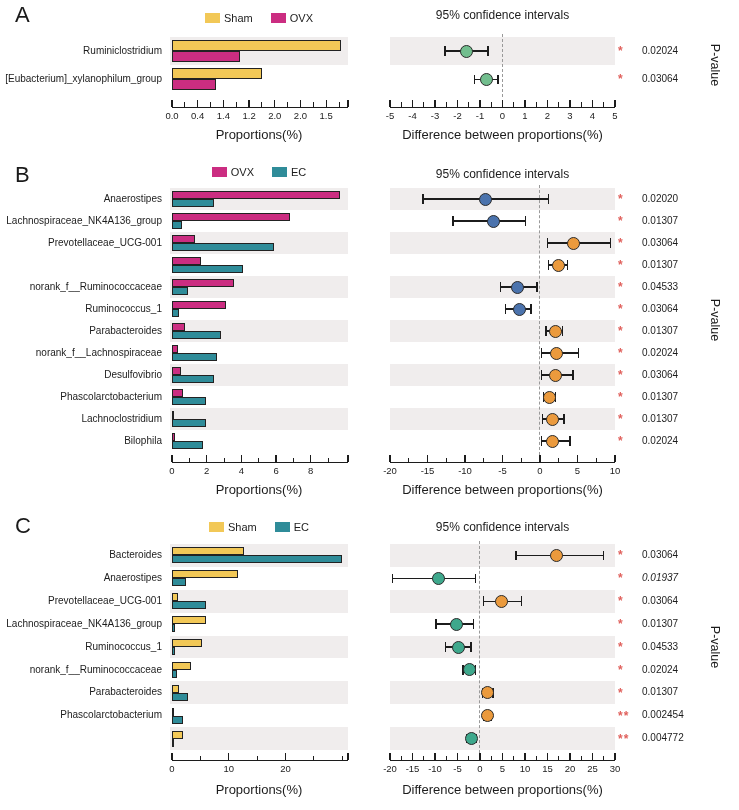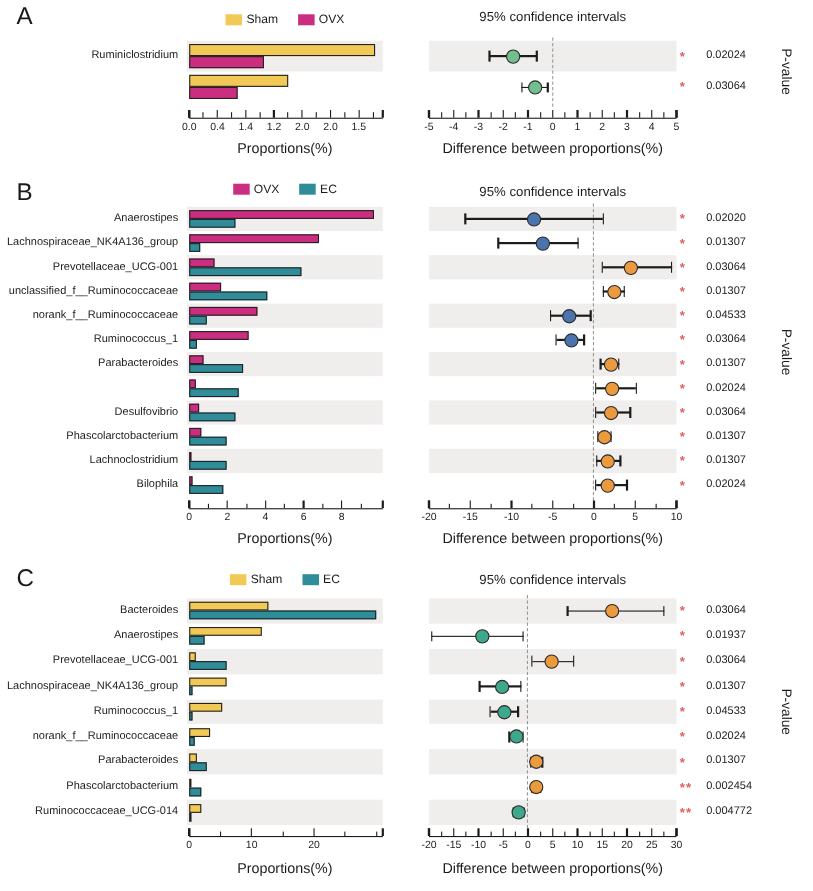--- a/index.html
+++ b/index.html
@@ -29,20 +29,21 @@
     <div class="letter" style="top: 2px;">A</div>
     <div class="legend" style="top: 12px;">
       <span class="sw" style="background: rgb(242, 200, 87);"></span>
       <span class="lg-label">Sham</span>
       <span class="sw sw2" style="background: rgb(203, 45, 129);"></span>
       <span class="lg-label">OVX</span>
     </div>
     <div class="ci-title" style="top: 8px;">95% confidence intervals</div>
     <div class="labels-col">
         <div style="position: absolute; right: 4px; top: 37px; height: 28.3px; line-height: 28.3px; white-space: nowrap; text-align: right;">Ruminiclostridium</div>
+        <div style="position: absolute; right: 4px; top: 65.3px; height: 28.3px; line-height: 28.3px; white-space: nowrap; text-align: right;">[Eubacterium]_xylanophilum_group</div>
       </div>
     <div class="bars-plot" style="left: 170px; width: 178px;">
         <div style="position: absolute; left: 0px; top: 37px; width: 100%; height: 28.3px; background: rgb(240, 237, 237);"></div>
         <div style="position: absolute; left: 2px; top: 40.15px; width: 168.934px; height: 11px; background: rgb(242, 200, 87); border: 1px solid rgb(34, 34, 34); box-sizing: border-box;"></div>
         <div style="position: absolute; left: 2px; top: 51.15px; width: 68.0876px; height: 11px; background: rgb(203, 45, 129); border: 1px solid rgb(34, 34, 34); box-sizing: border-box;"></div>
         <div style="position: absolute; left: 2px; top: 68.45px; width: 89.927px; height: 11px; background: rgb(242, 200, 87); border: 1px solid rgb(34, 34, 34); box-sizing: border-box;"></div>
         <div style="position: absolute; left: 2px; top: 79.45px; width: 43.6788px; height: 11px; background: rgb(203, 45, 129); border: 1px solid rgb(34, 34, 34); box-sizing: border-box;"></div>
         <div style="position: absolute; left: 2px; top: 106.6px; width: 176px; height: 1.3px; background: rgb(28, 28, 28);"></div>
         <div style="position: absolute; left: 1.4px; top: 99.6px; width: 1.2px; height: 7px; background: rgb(28, 28, 28);"></div>
         <div style="position: absolute; left: 177.4px; top: 99.6px; width: 1.2px; height: 7px; background: rgb(28, 28, 28);"></div>
@@ -130,24 +131,24 @@
       <span class="sw" style="background: rgb(203, 45, 129);"></span>
       <span class="lg-label">OVX</span>
       <span class="sw sw2" style="background: rgb(47, 140, 153);"></span>
       <span class="lg-label">EC</span>
     </div>
     <div class="ci-title" style="top: 7px;">95% confidence intervals</div>
     <div class="labels-col">
         <div style="position: absolute; right: 4px; top: 28px; height: 22px; line-height: 22px; white-space: nowrap; text-align: right;">Anaerostipes</div>
         <div style="position: absolute; right: 4px; top: 50px; height: 22px; line-height: 22px; white-space: nowrap; text-align: right;">Lachnospiraceae_NK4A136_group</div>
         <div style="position: absolute; right: 4px; top: 72px; height: 22px; line-height: 22px; white-space: nowrap; text-align: right;">Prevotellaceae_UCG-001</div>
-        <div style="position: absolute; right: 4px; top: 94px; height: 22px; line-height: 22px; white-space: nowrap; text-align: right;">unclassified_f__Ruminococcaceae</div>
         <div style="position: absolute; right: 4px; top: 116px; height: 22px; line-height: 22px; white-space: nowrap; text-align: right;">norank_f__Ruminococcaceae</div>
         <div style="position: absolute; right: 4px; top: 138px; height: 22px; line-height: 22px; white-space: nowrap; text-align: right;">Ruminococcus_1</div>
         <div style="position: absolute; right: 4px; top: 160px; height: 22px; line-height: 22px; white-space: nowrap; text-align: right;">Parabacteroides</div>
+        <div style="position: absolute; right: 4px; top: 182px; height: 22px; line-height: 22px; white-space: nowrap; text-align: right;">norank_f__Lachnospiraceae</div>
         <div style="position: absolute; right: 4px; top: 204px; height: 22px; line-height: 22px; white-space: nowrap; text-align: right;">Desulfovibrio</div>
         <div style="position: absolute; right: 4px; top: 226px; height: 22px; line-height: 22px; white-space: nowrap; text-align: right;">Phascolarctobacterium</div>
         <div style="position: absolute; right: 4px; top: 248px; height: 22px; line-height: 22px; white-space: nowrap; text-align: right;">Lachnoclostridium</div>
         <div style="position: absolute; right: 4px; top: 270px; height: 22px; line-height: 22px; white-space: nowrap; text-align: right;">Bilophila</div>
       </div>
     <div class="bars-plot" style="left: 170px; width: 178px;">
         <div style="position: absolute; left: 0px; top: 28px; width: 100%; height: 22px; background: rgb(240, 237, 237);"></div>
         <div style="position: absolute; left: 2px; top: 31px; width: 168.197px; height: 8px; background: rgb(203, 45, 129); border: 1px solid rgb(34, 34, 34); box-sizing: border-box;"></div>
         <div style="position: absolute; left: 2px; top: 39px; width: 41.6158px; height: 8px; background: rgb(47, 140, 153); border: 1px solid rgb(34, 34, 34); box-sizing: border-box;"></div>
         <div style="position: absolute; left: 2px; top: 53px; width: 117.911px; height: 8px; background: rgb(203, 45, 129); border: 1px solid rgb(34, 34, 34); box-sizing: border-box;"></div>
@@ -316,21 +317,20 @@
     <div class="ci-title" style="top: 15px;">95% confidence intervals</div>
     <div class="labels-col">
         <div style="position: absolute; right: 4px; top: 39px; height: 22.9px; line-height: 22.9px; white-space: nowrap; text-align: right;">Bacteroides</div>
         <div style="position: absolute; right: 4px; top: 61.9px; height: 22.9px; line-height: 22.9px; white-space: nowrap; text-align: right;">Anaerostipes</div>
         <div style="position: absolute; right: 4px; top: 84.8px; height: 22.9px; line-height: 22.9px; white-space: nowrap; text-align: right;">Prevotellaceae_UCG-001</div>
         <div style="position: absolute; right: 4px; top: 107.7px; height: 22.9px; line-height: 22.9px; white-space: nowrap; text-align: right;">Lachnospiraceae_NK4A136_group</div>
         <div style="position: absolute; right: 4px; top: 130.6px; height: 22.9px; line-height: 22.9px; white-space: nowrap; text-align: right;">Ruminococcus_1</div>
         <div style="position: absolute; right: 4px; top: 153.5px; height: 22.9px; line-height: 22.9px; white-space: nowrap; text-align: right;">norank_f__Ruminococcaceae</div>
         <div style="position: absolute; right: 4px; top: 176.4px; height: 22.9px; line-height: 22.9px; white-space: nowrap; text-align: right;">Parabacteroides</div>
         <div style="position: absolute; right: 4px; top: 199.3px; height: 22.9px; line-height: 22.9px; white-space: nowrap; text-align: right;">Phascolarctobacterium</div>
-        <div style="position: absolute; right: 4px; top: 222.2px; height: 22.9px; line-height: 22.9px; white-space: nowrap; text-align: right;">Ruminococcaceae_UCG-014</div>
       </div>
     <div class="bars-plot" style="left: 170px; width: 178px;">
         <div style="position: absolute; left: 0px; top: 39px; width: 100%; height: 22.9px; background: rgb(240, 237, 237);"></div>
         <div style="position: absolute; left: 2px; top: 42.45px; width: 71.5355px; height: 8px; background: rgb(242, 200, 87); border: 1px solid rgb(34, 34, 34); box-sizing: border-box;"></div>
         <div style="position: absolute; left: 2px; top: 50.45px; width: 169.755px; height: 8px; background: rgb(47, 140, 153); border: 1px solid rgb(34, 34, 34); box-sizing: border-box;"></div>
         <div style="position: absolute; left: 2px; top: 65.35px; width: 65.8581px; height: 8px; background: rgb(242, 200, 87); border: 1px solid rgb(34, 34, 34); box-sizing: border-box;"></div>
         <div style="position: absolute; left: 2px; top: 73.35px; width: 13.6258px; height: 8px; background: rgb(47, 140, 153); border: 1px solid rgb(34, 34, 34); box-sizing: border-box;"></div>
         <div style="position: absolute; left: 0px; top: 84.8px; width: 100%; height: 22.9px; background: rgb(240, 237, 237);"></div>
         <div style="position: absolute; left: 2px; top: 88.25px; width: 6.24516px; height: 8px; background: rgb(242, 200, 87); border: 1px solid rgb(34, 34, 34); box-sizing: border-box;"></div>
         <div style="position: absolute; left: 2px; top: 96.25px; width: 34.0645px; height: 8px; background: rgb(47, 140, 153); border: 1px solid rgb(34, 34, 34); box-sizing: border-box;"></div>
@@ -427,21 +427,21 @@
         <div style="position: absolute; left: 168.25px; top: 250.7px; width: 1px; height: 4.4px; background: rgb(28, 28, 28);"></div>
         <div style="position: absolute; left: 190.75px; top: 250.7px; width: 1px; height: 4.4px; background: rgb(28, 28, 28);"></div>
         <div style="position: absolute; left: 213.25px; top: 250.7px; width: 1px; height: 4.4px; background: rgb(28, 28, 28);"></div>
       </div>
     <div class="xlabel xlabel-left" style="top: 277px;">Proportions(%)</div>
     <div class="xlabel xlabel-right" style="top: 277px;">Difference between proportions(%)</div>
     <div class="pvalue-side" style="top: 142.05px; transform: translateY(-50%);">P-value</div>
   <div style="position: absolute; left: 618px; top: 42.45px; width: 20px; height: 16px; line-height: 16px; color: rgb(224, 96, 92); font-size: 12px; font-weight: bold; letter-spacing: 1px;">*</div>
       <div style="position: absolute; left: 642px; top: 39px; width: 60px; height: 22.9px; line-height: 22.9px; font-size: 10px;">0.03064</div>
       <div style="position: absolute; left: 618px; top: 65.35px; width: 20px; height: 16px; line-height: 16px; color: rgb(224, 96, 92); font-size: 12px; font-weight: bold; letter-spacing: 1px;">*</div>
-      <div style="position: absolute; left: 642px; top: 61.9px; width: 60px; height: 22.9px; line-height: 22.9px; font-size: 10px;">0.01937</div>
+      <div style="position: absolute; left: 642px; top: 61.9px; width: 60px; height: 22.9px; line-height: 22.9px; font-size: 10px; font-style: italic;">0.01937</div>
       <div style="position: absolute; left: 618px; top: 88.25px; width: 20px; height: 16px; line-height: 16px; color: rgb(224, 96, 92); font-size: 12px; font-weight: bold; letter-spacing: 1px;">*</div>
       <div style="position: absolute; left: 642px; top: 84.8px; width: 60px; height: 22.9px; line-height: 22.9px; font-size: 10px;">0.03064</div>
       <div style="position: absolute; left: 618px; top: 111.15px; width: 20px; height: 16px; line-height: 16px; color: rgb(224, 96, 92); font-size: 12px; font-weight: bold; letter-spacing: 1px;">*</div>
       <div style="position: absolute; left: 642px; top: 107.7px; width: 60px; height: 22.9px; line-height: 22.9px; font-size: 10px;">0.01307</div>
       <div style="position: absolute; left: 618px; top: 134.05px; width: 20px; height: 16px; line-height: 16px; color: rgb(224, 96, 92); font-size: 12px; font-weight: bold; letter-spacing: 1px;">*</div>
       <div style="position: absolute; left: 642px; top: 130.6px; width: 60px; height: 22.9px; line-height: 22.9px; font-size: 10px;">0.04533</div>
       <div style="position: absolute; left: 618px; top: 156.95px; width: 20px; height: 16px; line-height: 16px; color: rgb(224, 96, 92); font-size: 12px; font-weight: bold; letter-spacing: 1px;">*</div>
       <div style="position: absolute; left: 642px; top: 153.5px; width: 60px; height: 22.9px; line-height: 22.9px; font-size: 10px;">0.02024</div>
       <div style="position: absolute; left: 618px; top: 179.85px; width: 20px; height: 16px; line-height: 16px; color: rgb(224, 96, 92); font-size: 12px; font-weight: bold; letter-spacing: 1px;">*</div>
       <div style="position: absolute; left: 642px; top: 176.4px; width: 60px; height: 22.9px; line-height: 22.9px; font-size: 10px;">0.01307</div>

